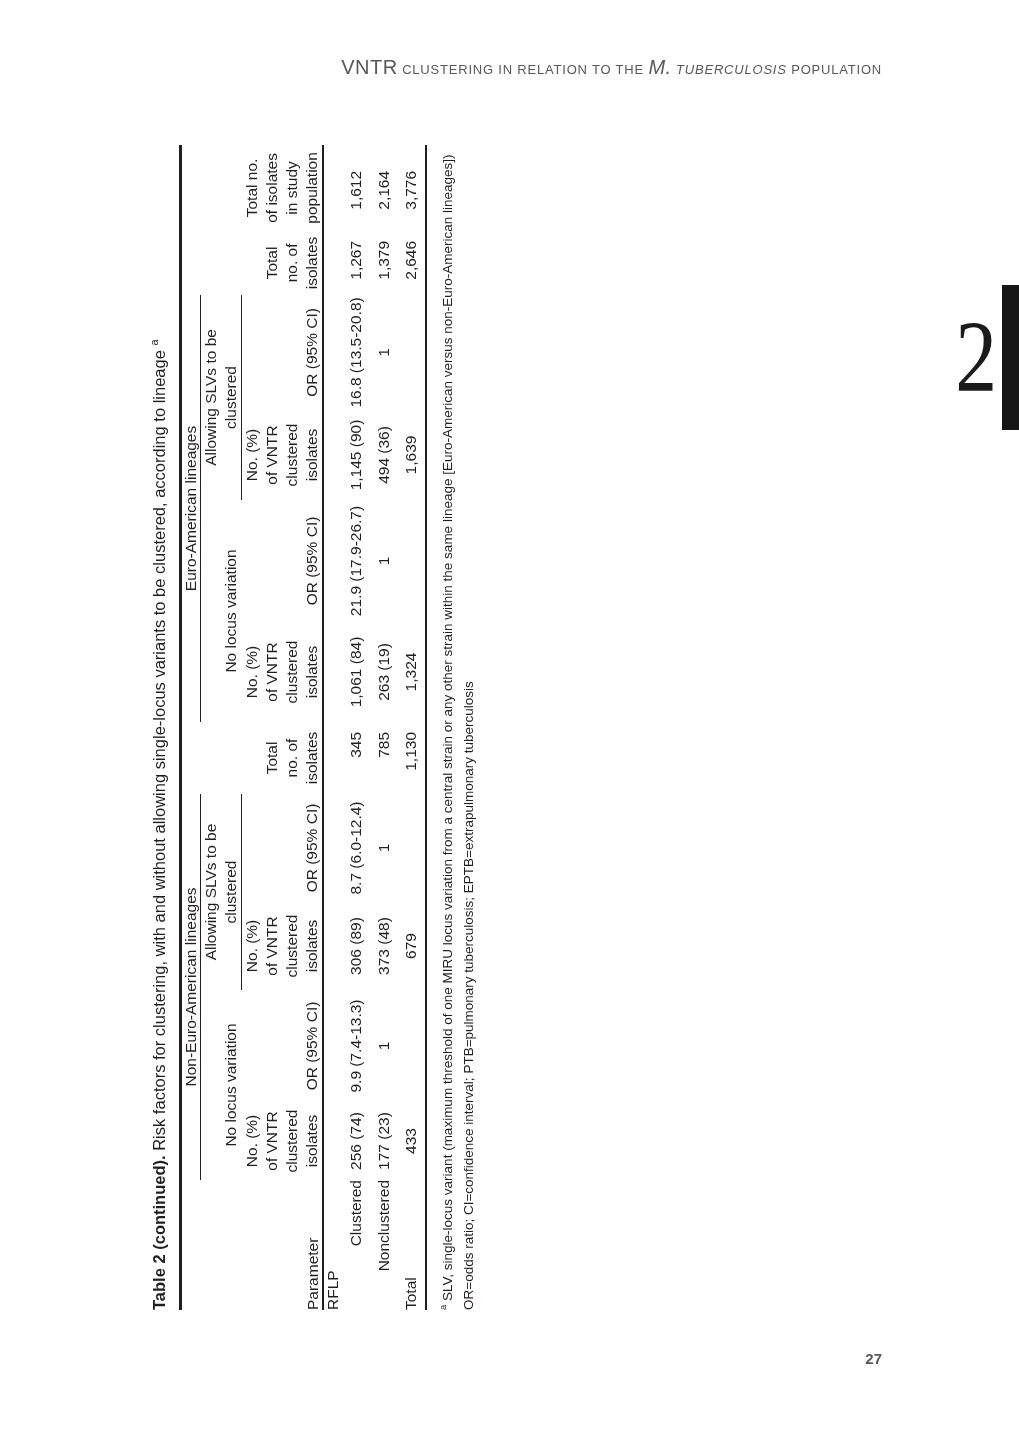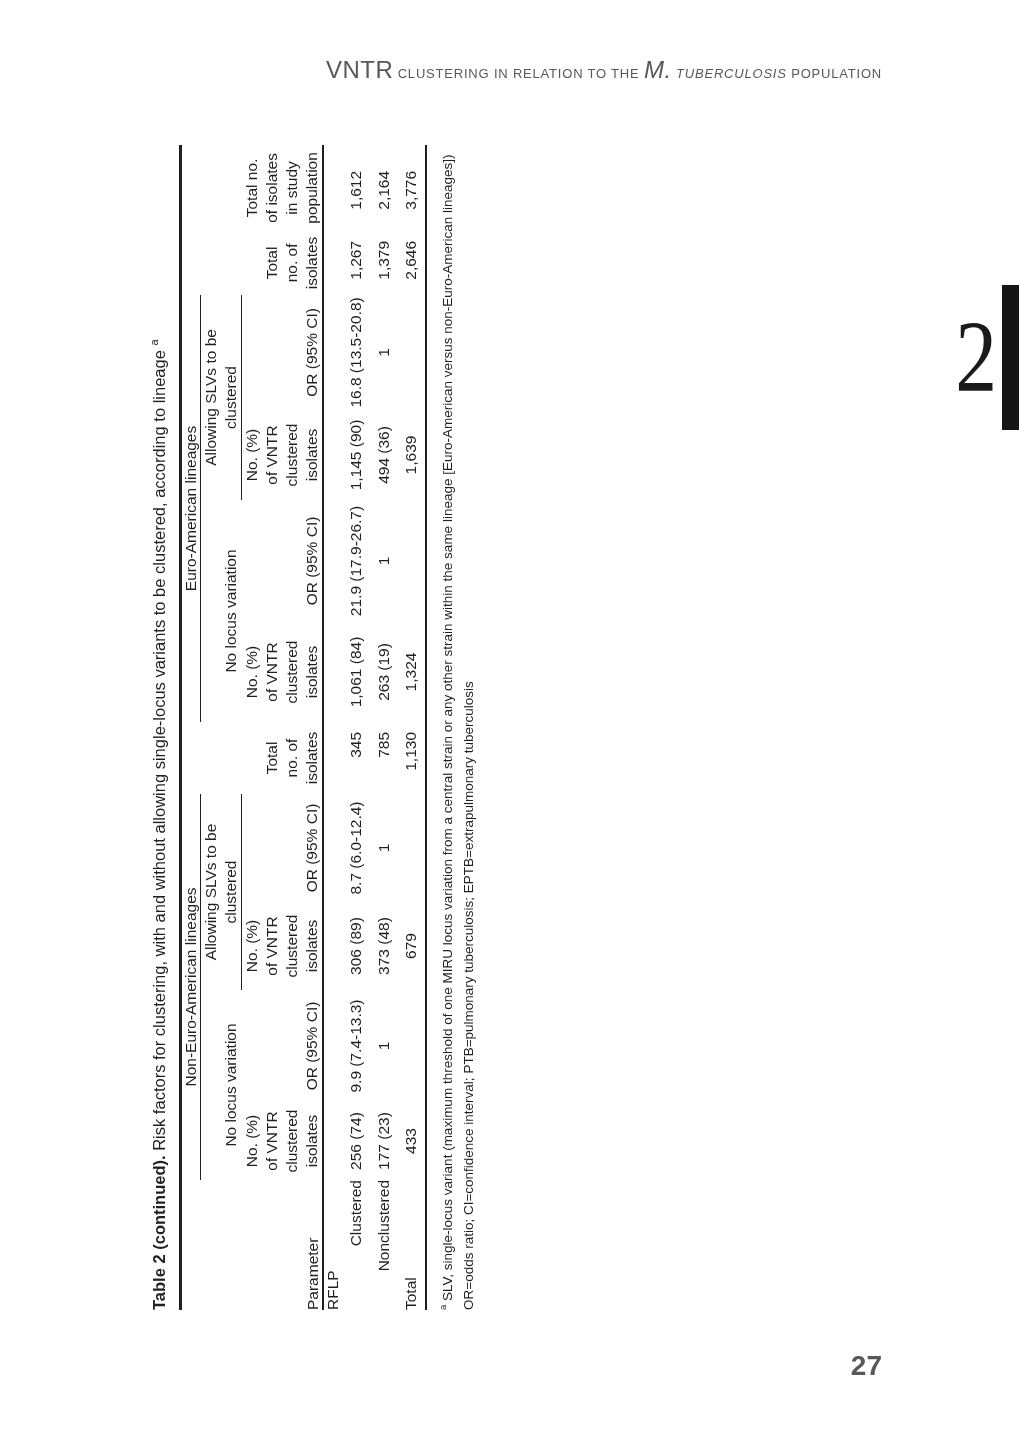--- a/index.html
+++ b/index.html
@@ -9,41 +9,41 @@
     position: relative;
     font-family: "Liberation Sans", sans-serif;
     color: #231f20;
   }
 
   
   .running-header {
     position: absolute; top: 56px; right: 137px;
     color: #58585b; white-space: nowrap;
   }
-  .rh-big { font-size: 24px; letter-spacing: 0.5px; }
+  .rh-big { font-size: 20px; letter-spacing: 0.5px; }
   .rh-sc  { font-size: 13px; text-transform: uppercase; letter-spacing: 0.8px; }
   .rh-it  { font-style: italic; }
 
   
   .chapter-tab {
     position: absolute; top: 285px; right: 0; width: 17px; height: 145px;
     background: #161616;
   }
   .chapter-num {
     position: absolute; top: 306px; right: 22px;
     font-family: "Liberation Serif", serif;
     font-size: 102px; line-height: 1; font-weight: 400;
     color: #1a1a1a;
     transform: scaleX(0.82); transform-origin: right top;
   }
 
   
   .page-number {
     position: absolute; top: 1350px; right: 137px;
-    font-size: 28px; font-weight: bold; color: #58585b;
+    font-size: 15px; font-weight: bold; color: #58585b;
   }
 
   
   .rot-wrap {
     position: absolute; left: 145px; top: 145px;
     width: 1165px; height: 402px;
     transform-origin: 0 0;
     transform: rotate(-90deg) translateX(-1165px);
   }
 

